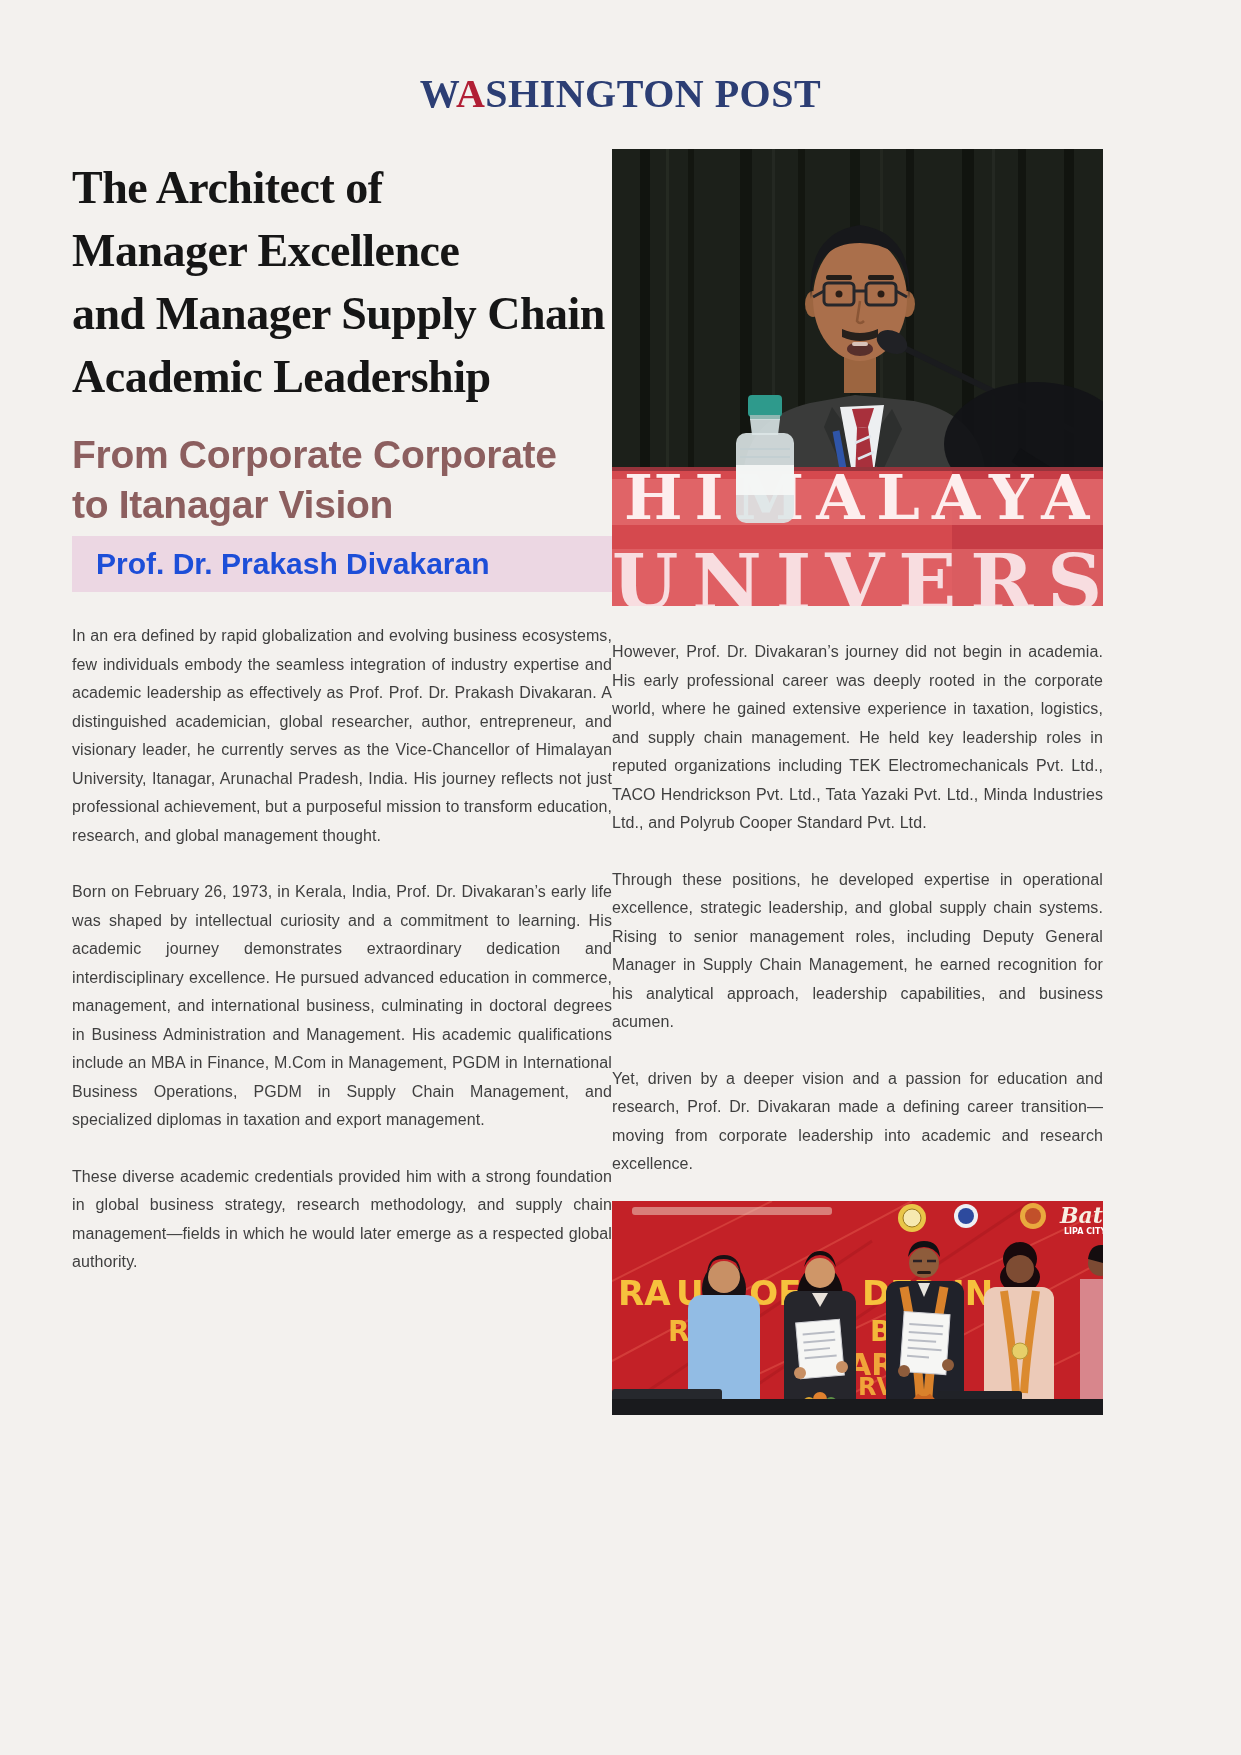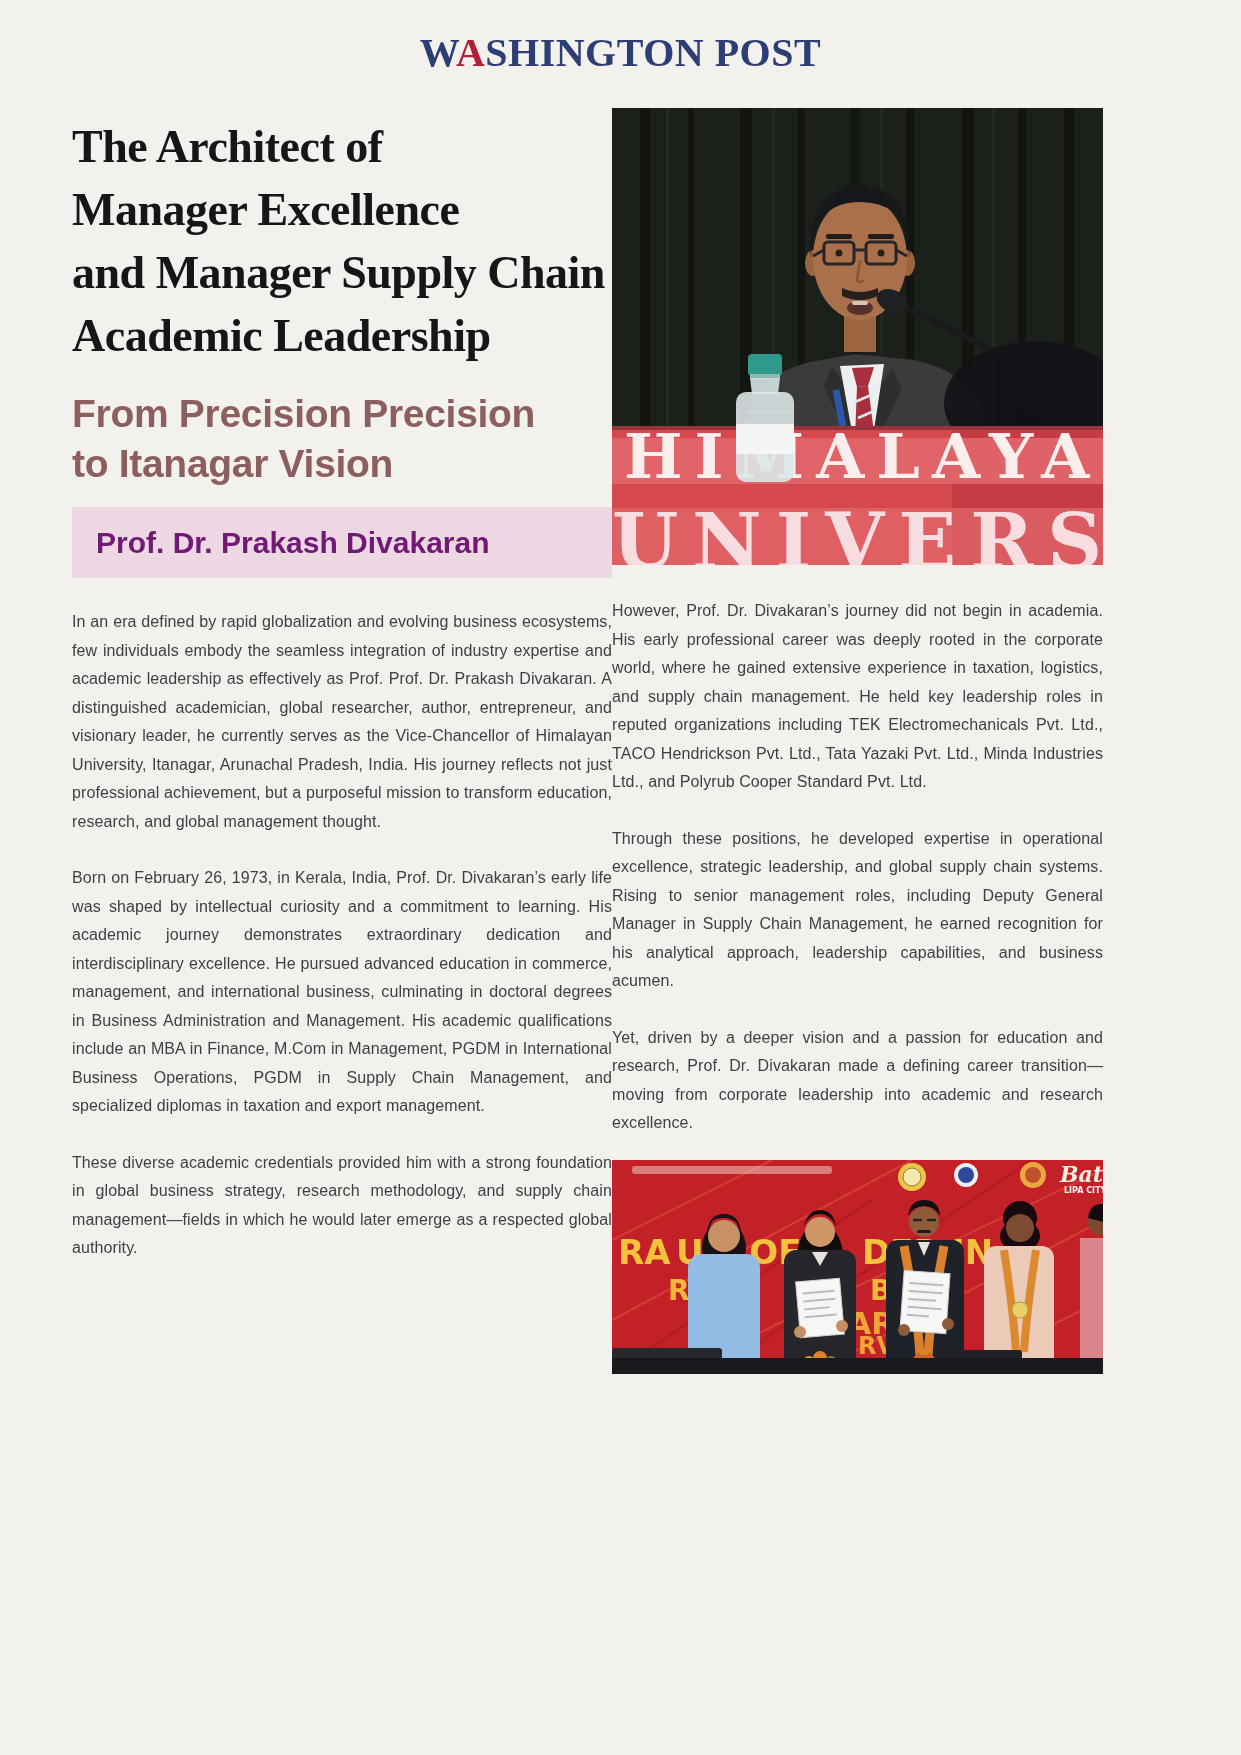--- a/index.html
+++ b/index.html
@@ -3,21 +3,21 @@
 <meta charset="utf-8">
 <style>
   html, body { margin: 0; padding: 0; }
   body {
     width: 1241px; height: 1755px;
     background: #f3f1ee;
     font-family: "Liberation Sans", sans-serif;
     overflow: hidden;
     position: relative;
   }
-  .masthead { padding-top: 29px; text-align: center; line-height: 48px; }
+  .masthead { padding-top: 70px; text-align: center; line-height: 48px; }
   .brand {
     font-family: "Liberation Serif", serif;
     font-weight: 700;
     font-size: 40px;
     letter-spacing: 0.5px;
     color: #2c3e74;
   }
   .brand .brand-a { color: #b11f35; }
   .content {
     display: grid;
@@ -36,30 +36,30 @@
   }
   .subtitle {
     margin: 22px 0 0 0;
     font-weight: 700;
     font-size: 39px;
     line-height: 50px;
     letter-spacing: -0.3px;
     color: #8c5f5f;
   }
   .name-tag {
-    margin-top: 18px;
-    height: 71px;
+    margin-top: 6px;
+    height: 56px;
     background: #ecd7e3;
     display: flex;
     align-items: center;
     padding-left: 24px;
     box-sizing: border-box;
     font-size: 30px;
     font-weight: 700;
-    color: #701a75;
+    color: #1d4ed8;
   }
   .bodytext p {
     margin: 28px 0 0 0;
     font-size: 16px;
     line-height: 28.5px;
     letter-spacing: 0.1px;
     color: #3f3f3f;
     text-align: justify;
   }
   .bodytext p:first-child { margin-top: 30px; }
@@ -78,21 +78,21 @@
 <main class="content">
 
   <section class="col-left">
     <h1 class="headline">
       <span style="display:block">The Architect of</span>
       <span style="display:block">Manager Excellence</span>
       <span style="display:block">and Manager Supply Chain</span>
       <span style="display:block">Academic Leadership</span>
     </h1>
     <h2 class="subtitle">
-      <span style="display:block">From Precision Precision</span>
+      <span style="display:block">From Corporate Corporate</span>
       <span style="display:block">to Itanagar Vision</span>
     </h2>
     <div class="name-tag">Prof. Dr. Prakash Divakaran</div>
     <div class="bodytext">
       <p>In an era defined by rapid globalization and evolving business ecosystems, few individuals embody the seamless integration of industry expertise and academic leadership as effectively as Prof. Prof. Dr. Prakash Divakaran. A distinguished academician, global researcher, author, entrepreneur, and visionary leader, he currently serves as the Vice-Chancellor of Himalayan University, Itanagar, Arunachal Pradesh, India. His journey reflects not just professional achievement, but a purposeful mission to transform education, research, and global management thought.</p>
       <p>Born on February 26, 1973, in Kerala, India, Prof. Dr. Divakaran’s early life was shaped by intellectual curiosity and a commitment to learning. His academic journey demonstrates extraordinary dedication and interdisciplinary excellence. He pursued advanced education in commerce, management, and international business, culminating in doctoral degrees in Business Administration and Management. His academic qualifications include an MBA in Finance, M.Com in Management, PGDM in International Business Operations, PGDM in Supply Chain Management, and specialized diplomas in taxation and export management.</p>
       <p>These diverse academic credentials provided him with a strong foundation in global business strategy, research methodology, and supply chain management—fields in which he would later emerge as a respected global authority.</p>
     </div>
   </section>
 

